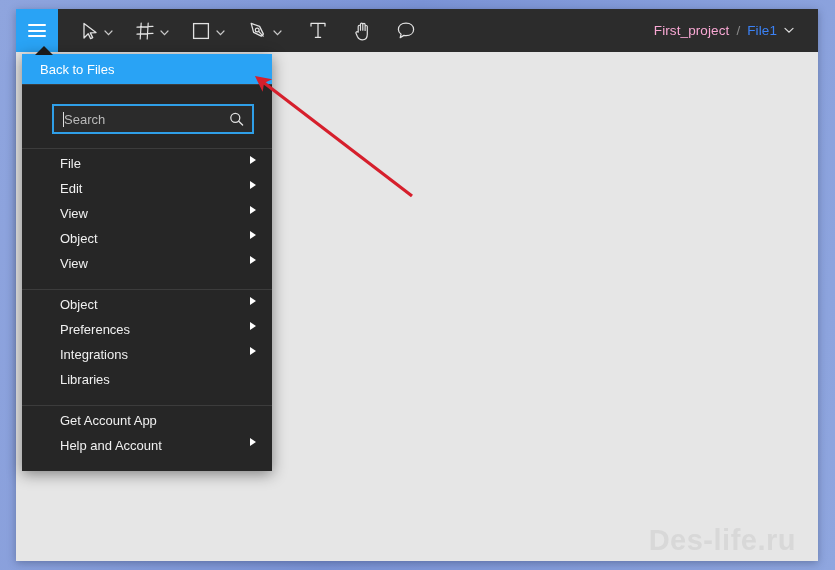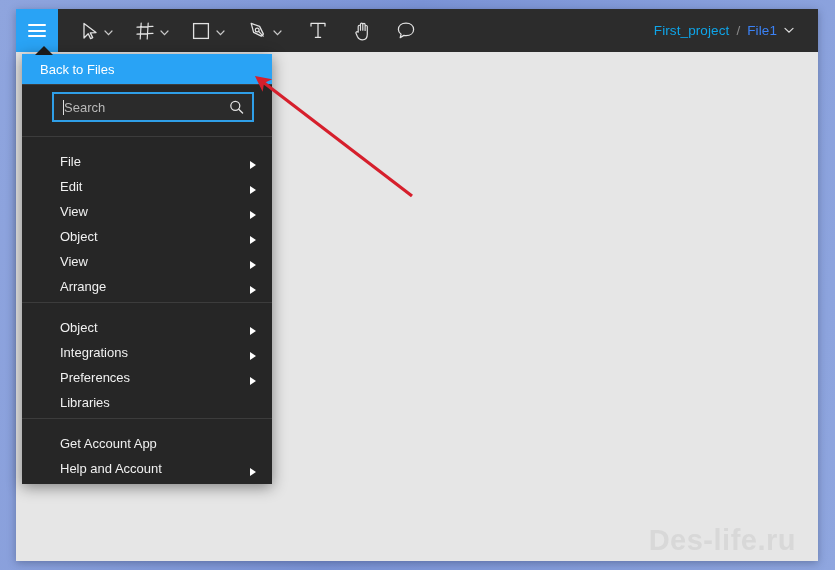--- a/index.html
+++ b/index.html
@@ -90,21 +90,21 @@
   #file-breadcrumb {
     display: flex;
     align-items: center;
     height: 43px;
     padding-right: 24px;
     font-size: 13.5px;
     color: #e8e8e8;
     letter-spacing: .1px;
   }
   #project-name {
-    color: #0ea5e9;
+    color: #f9a8d4;
     cursor: pointer;
   }
   #bc-sep {
     color: #8a8a8a;
     margin: 0 7px;
   }
   #file-name {
     color: #3b82f6;
     cursor: pointer;
   }
@@ -164,21 +164,21 @@
     padding-left: 18px;
     font-size: 13px;
     cursor: pointer;
     box-sizing: border-box;
   }
   .menu-divider {
     height: 1px;
     background: #3c3c3c;
   }
   #search-row {
-    padding: 7px 18px 14px 30px;
+    padding: 19px 18px 14px 30px;
   }
   #search-box {
     position: relative;
     border: 2px solid #2f9fe8;
     background: #2b2b2b;
     height: 30px;
     display: flex;
     align-items: center;
     box-sizing: border-box;
   }
@@ -211,21 +211,21 @@
     display: flex;
     cursor: pointer;
   }
 
   .menu-section {
     padding: 7px 0 8px 0;
   }
   .menu-item {
     height: 25px;
     display: flex;
-    align-items: flex-end;
+    align-items: flex-start;
     padding: 0 14px 0 38px;
     color: #f0f0f0;
     font-size: 13px;
     cursor: pointer;
     box-sizing: border-box;
   }
   .menu-item .label { flex: 1 1 auto; }
   .menu-item .arrow {
     width: 0;
     height: 0;
@@ -409,39 +409,35 @@
       <span class="arrow"></span>
     </div>
     <div class="menu-item">
       <span class="label">Object</span>
       <span class="arrow"></span>
     </div>
     <div class="menu-item">
       <span class="label">View</span>
       <span class="arrow"></span>
     </div>
-    <div class="menu-item">
-      <span class="label">Arrange</span>
-      <span class="arrow"></span>
-    </div>
   </div>
 
   <div class="menu-divider"></div>
 
   <div class="menu-section">
     <div class="menu-item">
       <span class="label">Object</span>
       <span class="arrow"></span>
     </div>
     <div class="menu-item">
+      <span class="label">Preferences</span>
+      <span class="arrow"></span>
+    </div>
+    <div class="menu-item">
       <span class="label">Integrations</span>
-      <span class="arrow"></span>
-    </div>
-    <div class="menu-item">
-      <span class="label">Preferences</span>
       <span class="arrow"></span>
     </div>
     <div class="menu-item">
       <span class="label">Libraries</span>
       <span class="arrow hidden"></span>
     </div>
   </div>
 
   <div class="menu-divider"></div>
 

